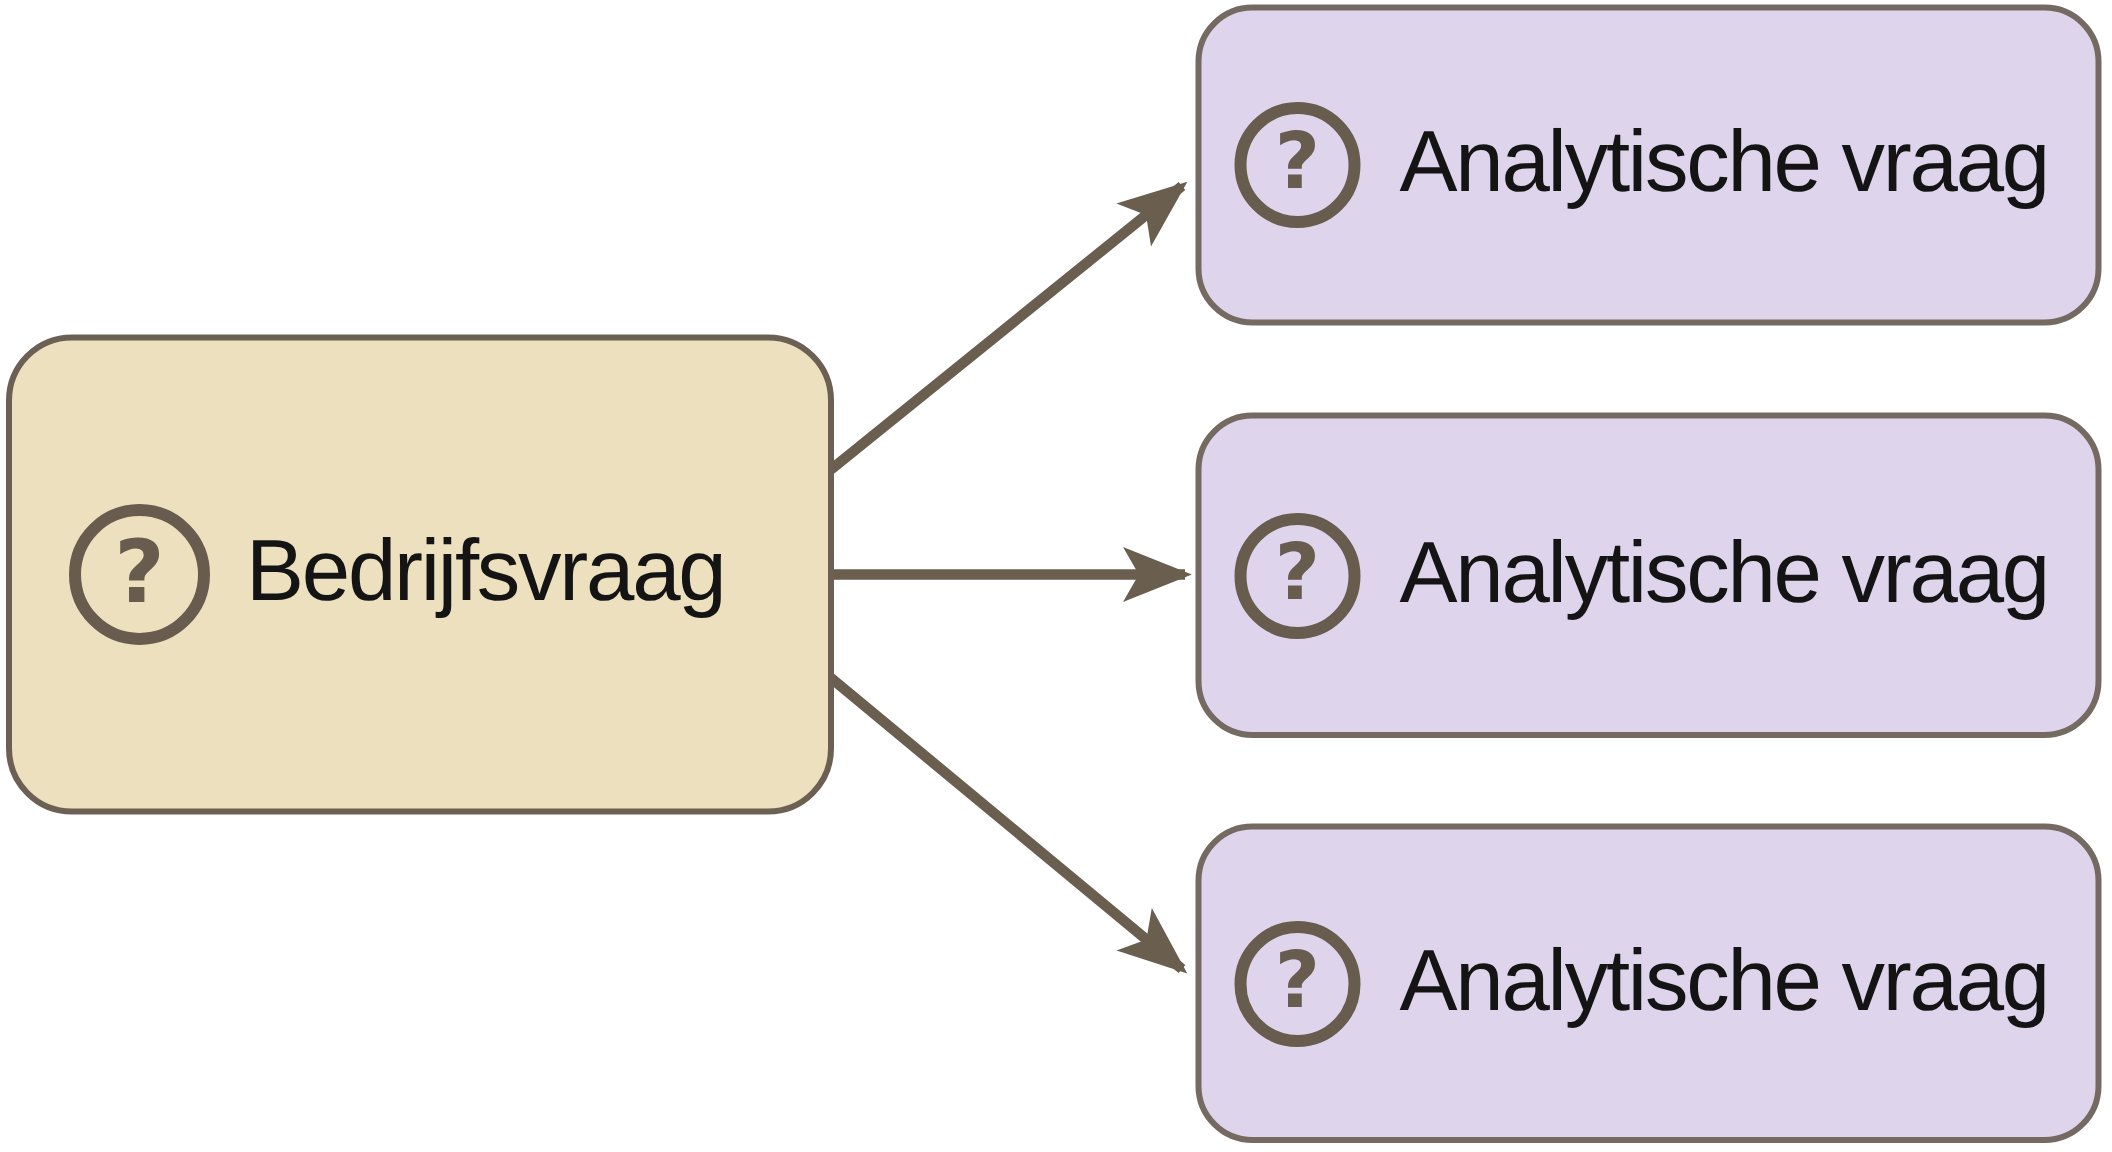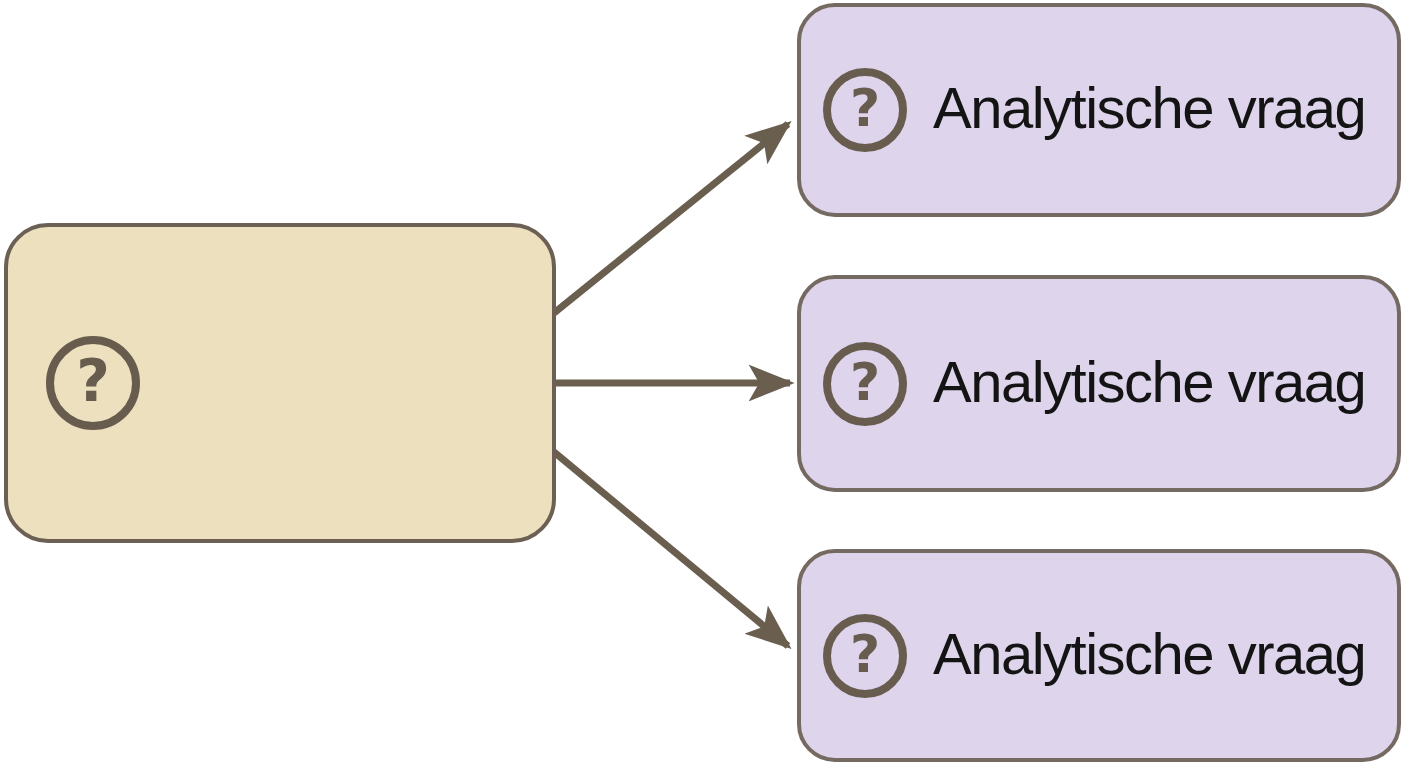--- a/index.html
+++ b/index.html
@@ -102,20 +102,21 @@
     </defs>
     <line x1="554" y1="313" x2="788" y2="124" stroke="#6a5e4f" stroke-width="7" marker-end="url(#arrowhead)"></line>
     <line x1="554" y1="383" x2="790" y2="383" stroke="#6a5e4f" stroke-width="7" marker-end="url(#arrowhead)"></line>
     <line x1="554" y1="452" x2="788" y2="646" stroke="#6a5e4f" stroke-width="7" marker-end="url(#arrowhead)"></line>
   </svg>
 
   <div class="node node-source">
     <span class="qicon">
       <span class="qglyph">?</span>
     </span>
+    <span class="node-label">Bedrijfsvraag</span>
   </div>
 
   <div class="node node-target t1">
     <span class="qicon">
       <span class="qglyph">?</span>
     </span>
     <span class="node-label">Analytische vraag</span>
   </div>
 
   <div class="node node-target t2">

